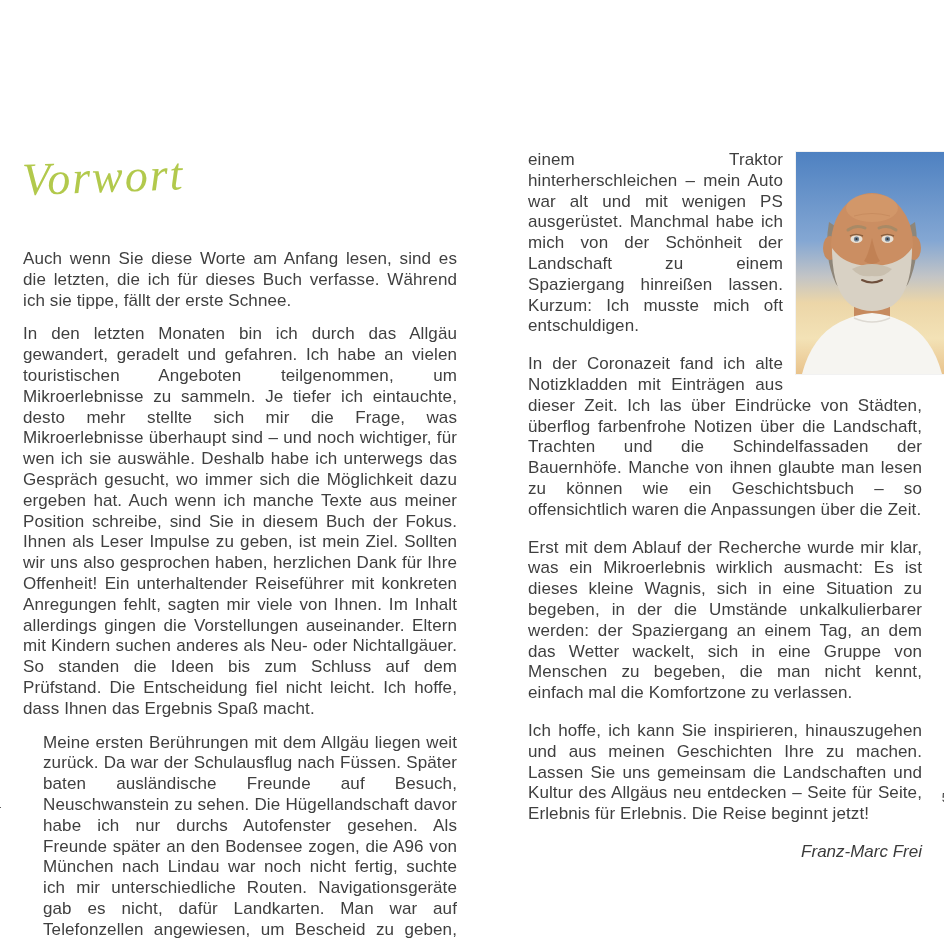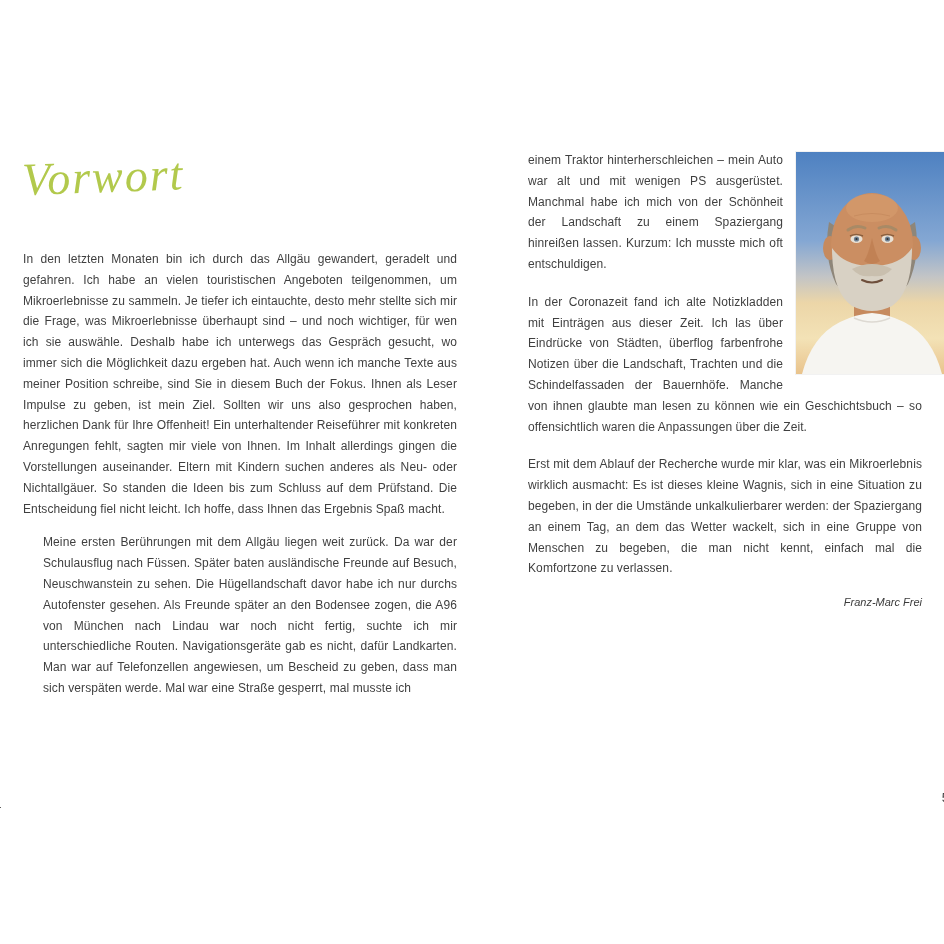--- a/index.html
+++ b/index.html
@@ -14,51 +14,52 @@
   .page-right{left:528px;top:150px;width:394px;}
   .title{
     font-family:"Liberation Serif","DejaVu Serif",serif;
     font-style:italic;font-weight:normal;
     font-size:46px;line-height:1;letter-spacing:2px;
     margin:0 0 46px 0;
     transform:rotate(-2deg);transform-origin:0 100%;
   }
   p.body{
     margin:0 0 12px 0;
-    font-size:12px;line-height:20.8px;
+    font-size:17px;line-height:20.8px;
     text-align:justify;letter-spacing:0.1px;
   }
   .page-left p.body{margin-bottom:13px;}
   .page-left p.body:last-child{margin-bottom:0;margin-left:20px;}
   .page-right p.body{margin-bottom:17px;}
   .portrait{
     float:right;
     width:152px;height:222px;
     margin:2px -26px 16px 13px;
     box-shadow:0 0 0 1px rgba(0,0,0,0.05);
   }
   .portrait svg{display:block;width:100%;height:100%;}
   .signature{
     margin:2px 0 0 0;
-    font-size:11px;font-style:italic;
+    font-size:17px;font-style:italic;
     text-align:right;color:#3b3b3b;
   }
   .pagenum{
     position:absolute;font-size:13px;color:#3f3f3f;
   }
   .pagenum-left{left:-6px;top:798px;}
   .pagenum-right{right:-5px;top:790px;}
 </style>
 </head>
 <body>
 
 <div class="canvas" style="color: rgb(63, 63, 63);">
 
   <div class="page page-left">
     <h1 class="title" style="color: rgb(178, 201, 76);">Vorwort</h1>
+    <p class="body">Auch wenn Sie diese Worte am Anfang lesen, sind es die letzten, die ich für dieses Buch verfasse. Während ich sie tippe, fällt der erste Schnee.</p>
     <p class="body">In den letzten Monaten bin ich durch das Allgäu gewandert, geradelt und gefahren. Ich habe an vielen touristischen Angeboten teilgenommen, um Mikroerlebnisse zu sammeln. Je tiefer ich eintauchte, desto mehr stellte sich mir die Frage, was Mikroerlebnisse überhaupt sind – und noch wichtiger, für wen ich sie auswähle. Deshalb habe ich unterwegs das Gespräch gesucht, wo immer sich die Möglichkeit dazu ergeben hat. Auch wenn ich manche Texte aus meiner Position schreibe, sind Sie in diesem Buch der Fokus. Ihnen als Leser Impulse zu geben, ist mein Ziel. Sollten wir uns also gesprochen haben, herzlichen Dank für Ihre Offenheit! Ein unterhaltender Reiseführer mit konkreten Anregungen fehlt, sagten mir viele von Ihnen. Im Inhalt allerdings gingen die Vorstellungen auseinander. Eltern mit Kindern suchen anderes als Neu- oder Nichtallgäuer. So standen die Ideen bis zum Schluss auf dem Prüfstand. Die Entscheidung fiel nicht leicht. Ich hoffe, dass Ihnen das Ergebnis Spaß macht.</p>
     <p class="body">Meine ersten Berührungen mit dem Allgäu liegen weit zurück. Da war der Schulausflug nach Füssen. Später baten ausländische Freunde auf Besuch, Neuschwanstein zu sehen. Die Hügellandschaft davor habe ich nur durchs Autofenster gesehen. Als Freunde später an den Bodensee zogen, die A96 von München nach Lindau war noch nicht fertig, suchte ich mir unterschiedliche Routen. Navigationsgeräte gab es nicht, dafür Landkarten. Man war auf Telefonzellen angewiesen, um Bescheid zu geben, dass man sich verspäten werde. Mal war eine Straße gesperrt, mal musste ich</p>
   </div>
 
   <div class="page page-right">
     <div class="portrait">
       <svg viewBox="0 0 152 222" xmlns="http://www.w3.org/2000/svg" preserveAspectRatio="none">
         <defs>
           <linearGradient id="sky" x1="0" y1="0" x2="0" y2="1">
             <stop offset="0" stop-color="#4e81c1"></stop>
@@ -102,19 +103,20 @@
         <path d="M56,117 Q76,107 96,117 Q88,126 76,124 Q64,126 56,117 Z" fill="#c9bfae"></path>
         <path d="M66,128 Q76,133 86,128" stroke="#6e4f3c" stroke-width="2" fill="none" stroke-linecap="round"></path>
 
         <path d="M6,222 Q16,184 44,170 Q60,162 76,161 Q92,162 108,170 Q136,184 146,222 Z" fill="#f6f5f1"></path>
         <path d="M58,166 Q76,174 94,166" stroke="#ddd9d2" stroke-width="1.5" fill="none"></path>
       </svg>
     </div>
     <p class="body">einem Traktor hinterherschleichen – mein Auto war alt und mit wenigen PS ausgerüstet. Manchmal habe ich mich von der Schönheit der Landschaft zu einem Spaziergang hinreißen lassen. Kurzum: Ich musste mich oft entschuldigen.</p>
     <p class="body">In der Coronazeit fand ich alte Notizkladden mit Einträgen aus dieser Zeit. Ich las über Eindrücke von Städten, überflog farbenfrohe Notizen über die Landschaft, Trachten und die Schindelfassaden der Bauernhöfe. Manche von ihnen glaubte man lesen zu können wie ein Geschichtsbuch – so offensichtlich waren die Anpassungen über die Zeit.</p>
     <p class="body">Erst mit dem Ablauf der Recherche wurde mir klar, was ein Mikroerlebnis wirklich ausmacht: Es ist dieses kleine Wagnis, sich in eine Situation zu begeben, in der die Umstände unkalkulierbarer werden: der Spaziergang an einem Tag, an dem das Wetter wackelt, sich in eine Gruppe von Menschen zu begeben, die man nicht kennt, einfach mal die Komfortzone zu verlassen.</p>
+    <p class="body">Ich hoffe, ich kann Sie inspirieren, hinauszugehen und aus meinen Geschichten Ihre zu machen. Lassen Sie uns gemeinsam die Landschaften und Kultur des Allgäus neu entdecken – Seite für Seite, Erlebnis für Erlebnis. Die Reise beginnt jetzt!</p>
     <p class="signature">Franz-Marc Frei</p>
   </div>
 
   <div class="pagenum pagenum-left">4</div>
   <div class="pagenum pagenum-right">5</div>
 
 </div>
 
 </body></html>

